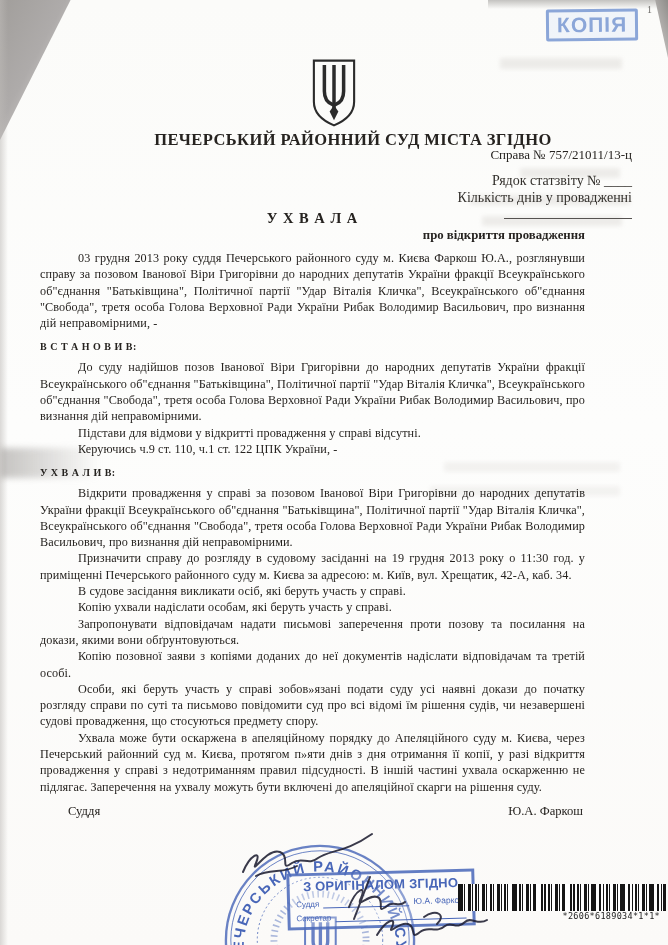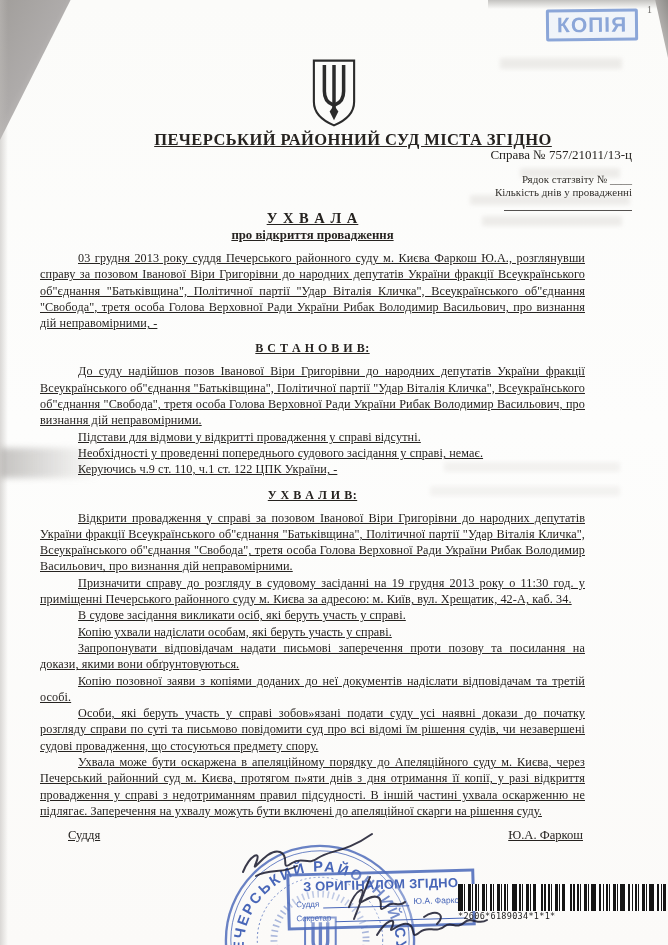--- a/index.html
+++ b/index.html
@@ -3,21 +3,20 @@
 <meta charset="utf-8">
 <style>
   html,body{margin:0;padding:0;background:#ffffff;}
   .page{
     position:relative;
     width:668px;height:945px;
     overflow:hidden;
     background:linear-gradient(180deg,#fbfbf9 0%,#fdfdfc 45%,#fbfaf8 100%);
     font-family:"Liberation Serif",serif;
     color:#262320;
-    text-decoration:underline;
   }
   
   .corner-fold{
     position:absolute;top:0;left:0;width:98px;height:140px;
     background:linear-gradient(118deg,#a19e9b 0%,#aeabaa 38%,#c9c6c4 56%,#efedeb 72%,#fbfaf8 85%);
     clip-path:polygon(0 0,72% 0,0 100%);
     z-index:1;
   }
   .left-edge-strip{
     position:absolute;top:0;left:0;width:8px;height:100%;
@@ -61,39 +60,39 @@
   }
   .emblem{width:56px;height:70px;margin:58px auto 2px;display:block;position:relative;z-index:2;}
   .court-name{
     text-align:center;font-weight:bold;font-size:16.5px;letter-spacing:.4px;
     margin:2px 50px 0 88px;position:relative;z-index:2;
   }
   .case-block{
     position:absolute;top:147px;right:36px;text-align:right;z-index:2;
   }
   .case-no{font-size:13px;margin-bottom:10px;}
-  .case-sub{font-size:11px;margin-bottom:1px;color:#33302c;}
+  .case-sub{font-size:14px;margin-bottom:1px;color:#33302c;}
   .days-line{
     width:128px;border-bottom:1.3px solid #555250;
     margin:12px 0 0 auto;
   }
   
   .content{padding:0 83px 0 40px;position:relative;z-index:2;}
   .title{
     text-align:center;font-weight:bold;font-size:14.5px;letter-spacing:1px;
     margin-top:60px;
   }
-  .subtitle{text-align:center;font-weight:bold;font-size:12.8px;margin-top:1px;}
+  .subtitle{text-align:right;font-weight:bold;font-size:12.8px;margin-top:1px;}
   .para{
     margin:0;text-indent:38px;text-align:justify;
     font-size:12.2px;line-height:16.3px;letter-spacing:.1px;
   }
   .para.first{margin-top:7px;}
   .heading{
-    text-align:center;font-weight:bold;font-size:12px;
+    text-align:left;font-weight:bold;font-size:10px;
     margin:10px 0 7px 0;letter-spacing:.5px;
   }
   .sig-row{
     display:flex;justify-content:space-between;
     margin-top:9px;font-size:12.6px;
   }
   .sig-row .judge-label{margin-left:28px;}
   .sig-row .judge-name{margin-right:2px;}
   
   .round-seal{position:absolute;left:222px;top:842px;width:196px;height:196px;z-index:5;}
@@ -114,21 +113,21 @@
   .signatures{position:absolute;left:0;top:820px;z-index:8;pointer-events:none;}
   .barcode{position:absolute;left:458px;top:884px;width:202px;z-index:7;}
   .bars{
     height:27px;width:100%;
     background:repeating-linear-gradient(90deg,
       #161616 0 2px,#fff 2px 3px,#161616 3px 4px,#fff 4px 7px,
       #161616 7px 10px,#fff 10px 11px,#161616 11px 12px,#fff 12px 14.5px);
     border-left:3px solid #161616;border-right:3px solid #161616;
   }
   .bc-text{
-    text-align:left;font-family:"DejaVu Sans Mono",monospace;
+    text-align:right;font-family:"DejaVu Sans Mono",monospace;
     font-size:8.5px;color:#222;margin-top:0px;letter-spacing:.3px;
   }
   .seal-blue{stroke:var(--stamp-blue-border,rgba(72,102,184,.82));fill:none;}
   .seal-text{fill:var(--stamp-blue,#4d6cbd);font-family:"Liberation Sans",sans-serif;font-weight:bold;}
 </style>
 </head>
 <body>
 
 <div class="page">
 
@@ -170,21 +169,20 @@
 
   <div class="content">
     <div class="title">У Х В А Л А</div>
     <div class="subtitle">про відкриття провадження</div>
 
     <p class="para first">03 грудня 2013 року суддя Печерського районного суду м. Києва Фаркош Ю.А., розглянувши справу за позовом Іванової Віри Григорівни до народних депутатів України фракції Всеукраїнського об"єднання "Батьківщина", Політичної партії "Удар Віталія Кличка", Всеукраїнського об"єднання "Свобода", третя особа Голова Верховної Ради України Рибак Володимир Васильович, про визнання дій неправомірними,  -</p>
 
     <div class="heading">В С Т А Н О В И В:</div>
     <p class="para">До суду надійшов позов Іванової Віри Григорівни до народних депутатів України фракції Всеукраїнського об"єднання "Батьківщина", Політичної партії "Удар Віталія Кличка", Всеукраїнського об"єднання "Свобода", третя особа Голова Верховної Ради України Рибак Володимир Васильович, про визнання дій неправомірними.</p>
     <p class="para">Підстави для відмови у відкритті провадження у справі відсутні.</p>
-    <p class="para">Необхідності у проведенні попереднього судового засідання у справі, немає.</p>
     <p class="para">Керуючись ч.9 ст. 110, ч.1 ст. 122 ЦПК України, -</p>
 
     <div class="heading">У Х В А Л И В:</div>
     <p class="para">Відкрити провадження у справі за позовом Іванової Віри Григорівни до народних депутатів України фракції Всеукраїнського об"єднання "Батьківщина", Політичної партії "Удар Віталія Кличка", Всеукраїнського об"єднання "Свобода", третя особа Голова Верховної Ради України Рибак Володимир Васильович, про визнання дій неправомірними.</p>
     <p class="para">Призначити справу до розгляду в судовому засіданні на 19 грудня 2013 року о 11:30  год.  у приміщенні Печерського районного суду м. Києва за адресою: м. Київ, вул. Хрещатик, 42-А, каб. 34.</p>
     <p class="para">В судове засідання викликати осіб, які беруть участь у справі.</p>
     <p class="para">Копію ухвали надіслати особам, які беруть участь у справі.</p>
     <p class="para">Запропонувати відповідачам надати письмові заперечення проти позову та посилання на докази, якими вони обґрунтовуються.</p>
     <p class="para">Копію позовної заяви з копіями доданих до неї документів надіслати відповідачам та третій особі.</p>
     <p class="para">Особи, які беруть участь у справі зобов»язані подати суду усі наявні докази до початку розгляду справи по суті та письмово повідомити суд про всі відомі їм рішення судів, чи незавершені судові провадження, що стосуються предмету спору.</p>

